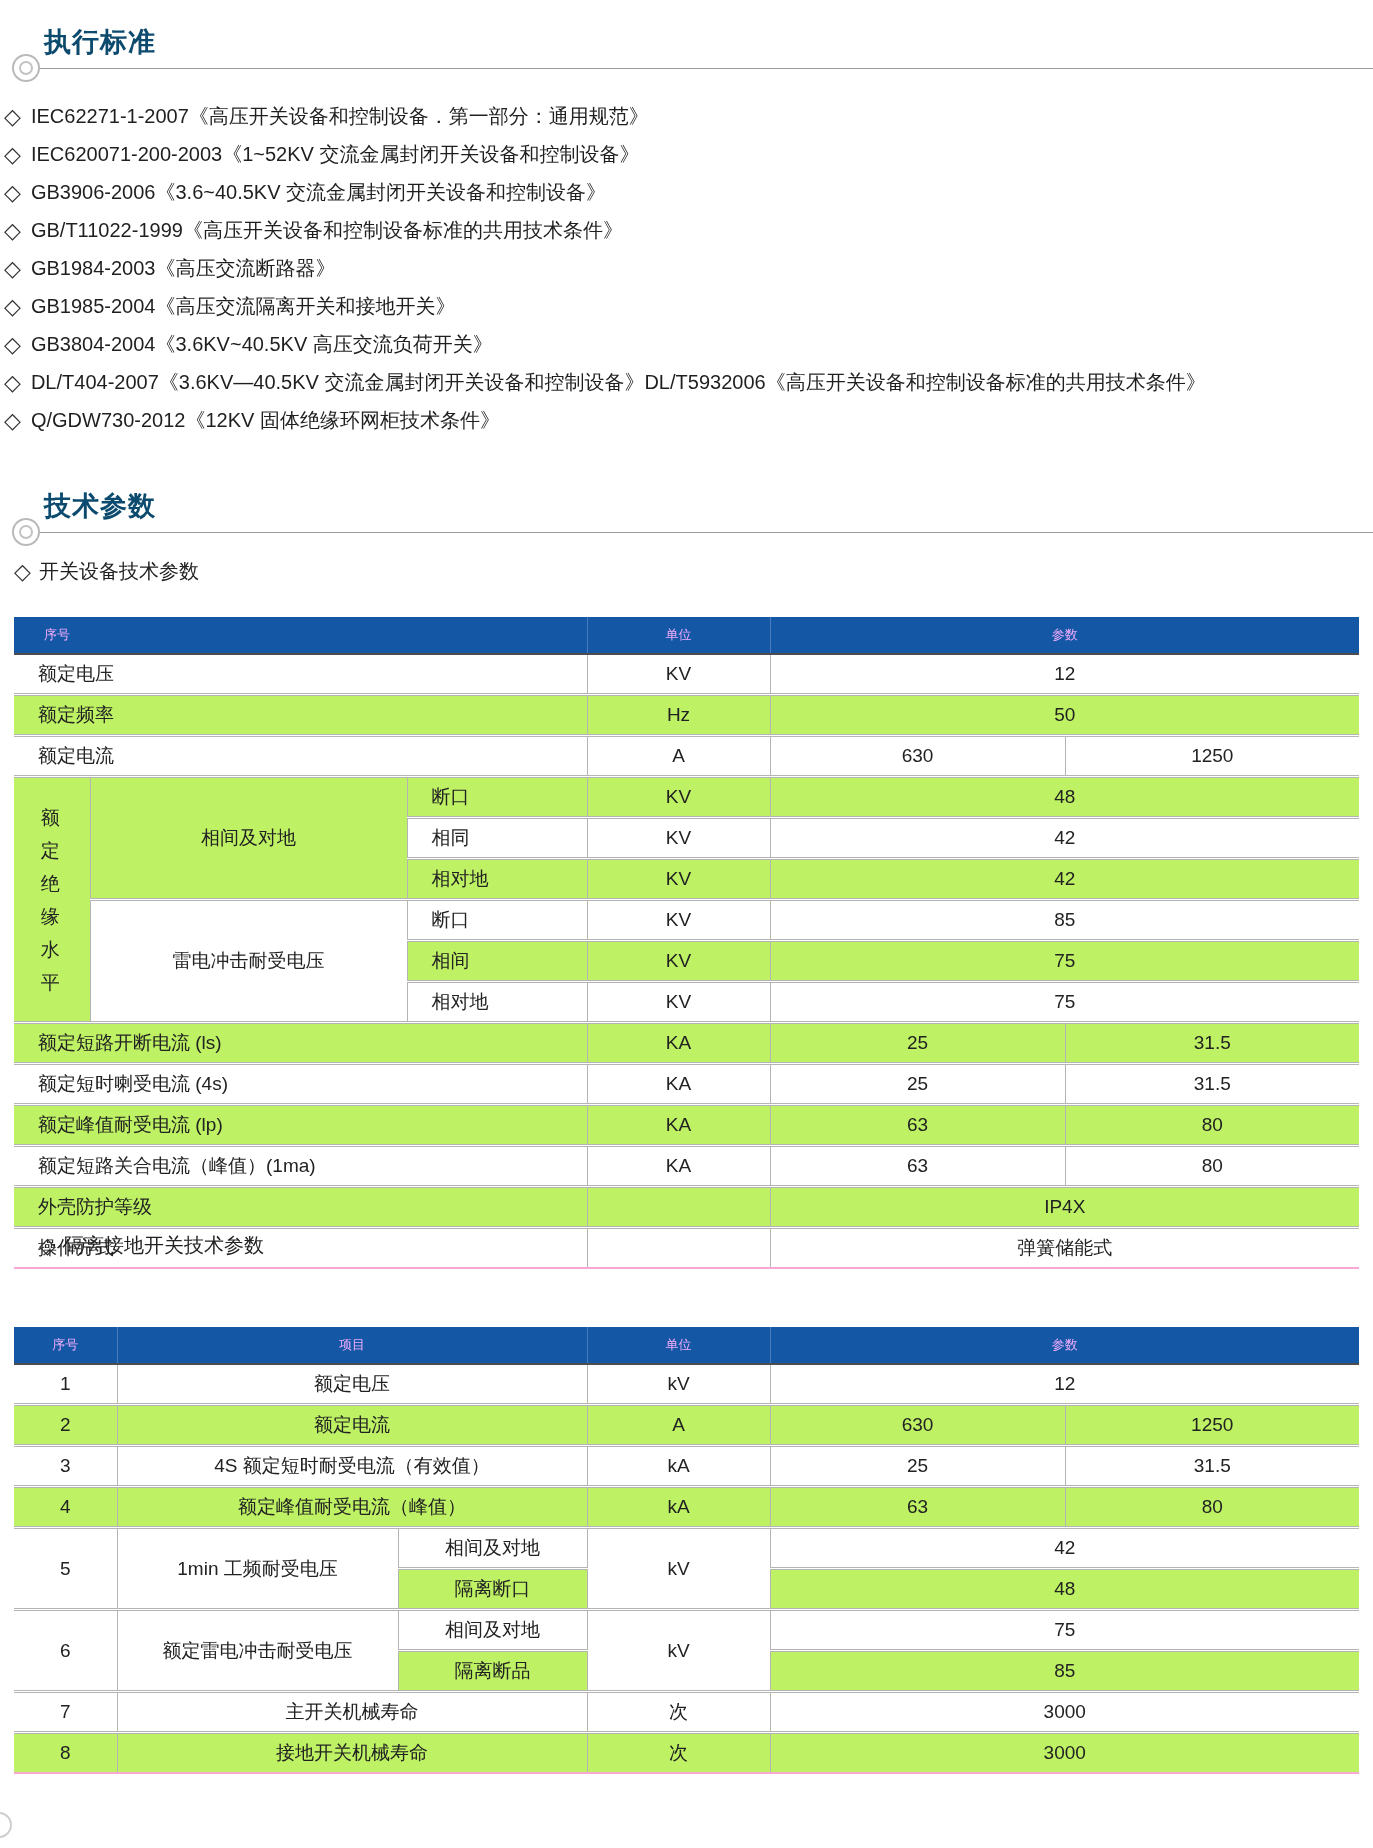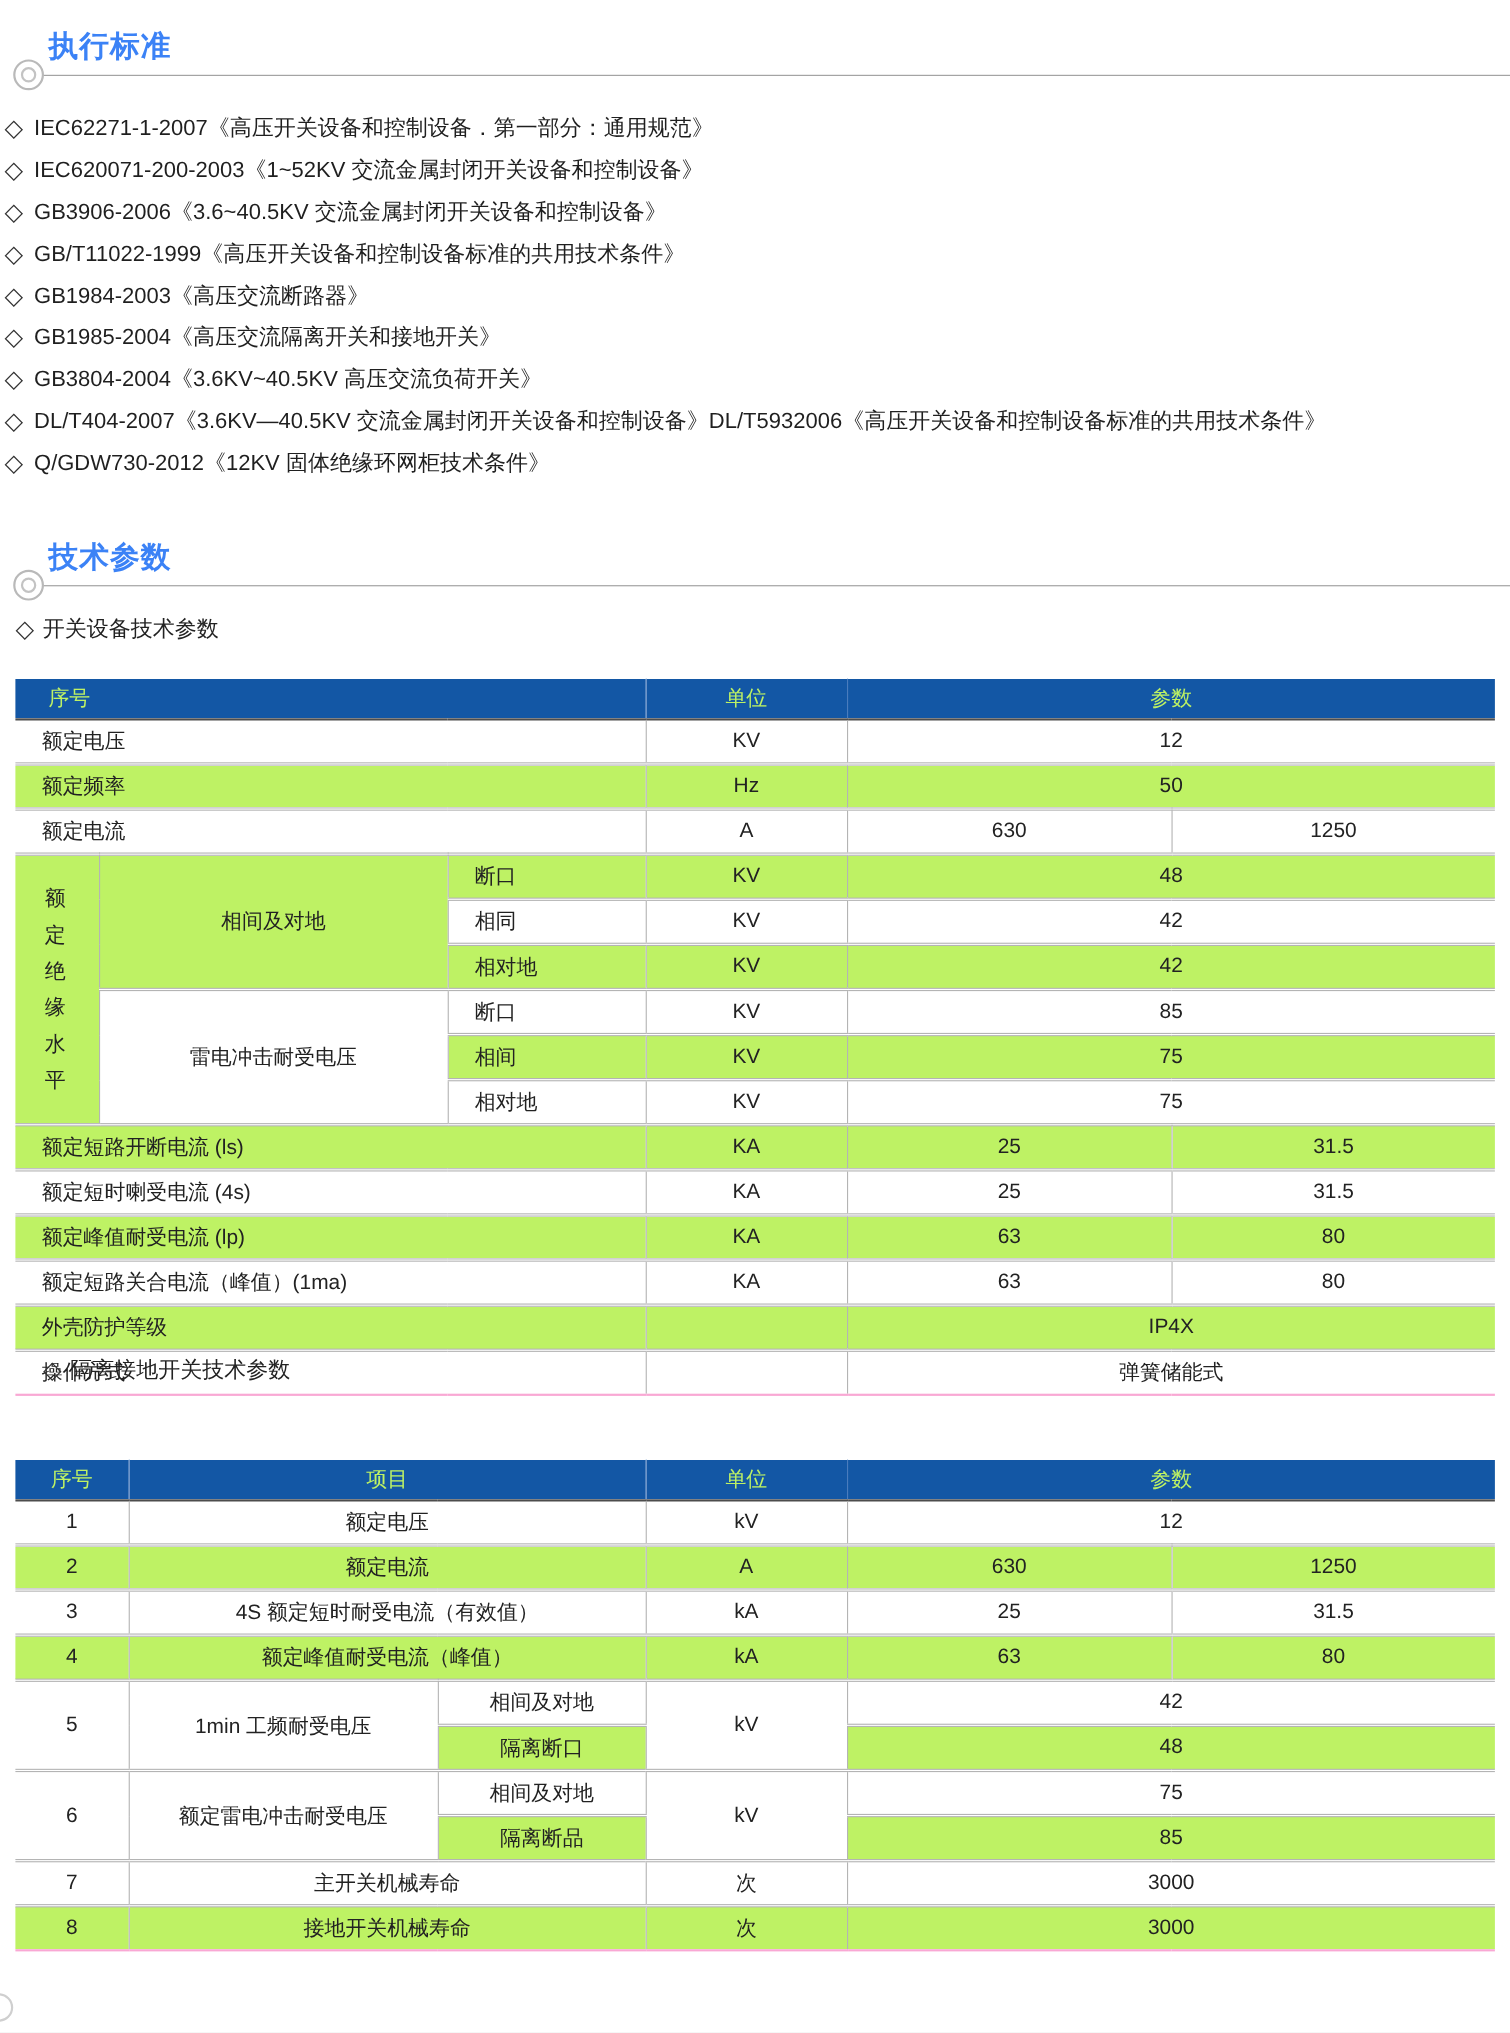--- a/index.html
+++ b/index.html
@@ -13,21 +13,21 @@
     font-family: "Liberation Sans", "DejaVu Sans", sans-serif;
     color: #1f1f1f;
   }
 
   
   .sec-title {
     position: absolute;
     left: 44px;
     font-size: 27px;
     font-weight: bold;
-    color: #3b82f6;
+    color: #0c4a6e;
     letter-spacing: 1px;
   }
   .sec-line {
     position: absolute;
     left: 28px;
     width: 1345px;
     height: 0;
     border-top: 1px solid #9b9b9b;
   }
   .ring-outer {
@@ -85,26 +85,26 @@
     text-align: center;
     vertical-align: middle;
     overflow: hidden;
     white-space: nowrap;
   }
   table.t td:first-child { border-left: none; }
   table.t td:last-child  { border-right: none; }
   table.t td.left { text-align: left; padding-left: 24px; }
   table.t tr.h td {
     background: #1357a5;
-    color: #bef264;
+    color: #f0abfc;
     border: 1px solid #4a7cbd;
     border-top: none;
     border-bottom: 2px solid #4d4d4d;
     height: 36px;
-    font-size: 19px;
+    font-size: 13px;
   }
   table.t tr.h td:first-child { border-left: none; }
   table.t tr.h td:last-child  { border-right: none; }
   table.t tr.h td.hleft { text-align: left; padding-left: 30px; }
   table.t tr.last td { border-bottom: 2px solid #f9a8d4; }
   td.g { background: #bef264; }
   .vert {
     width: 22px;
     margin: 0 auto;
     word-break: break-all;

